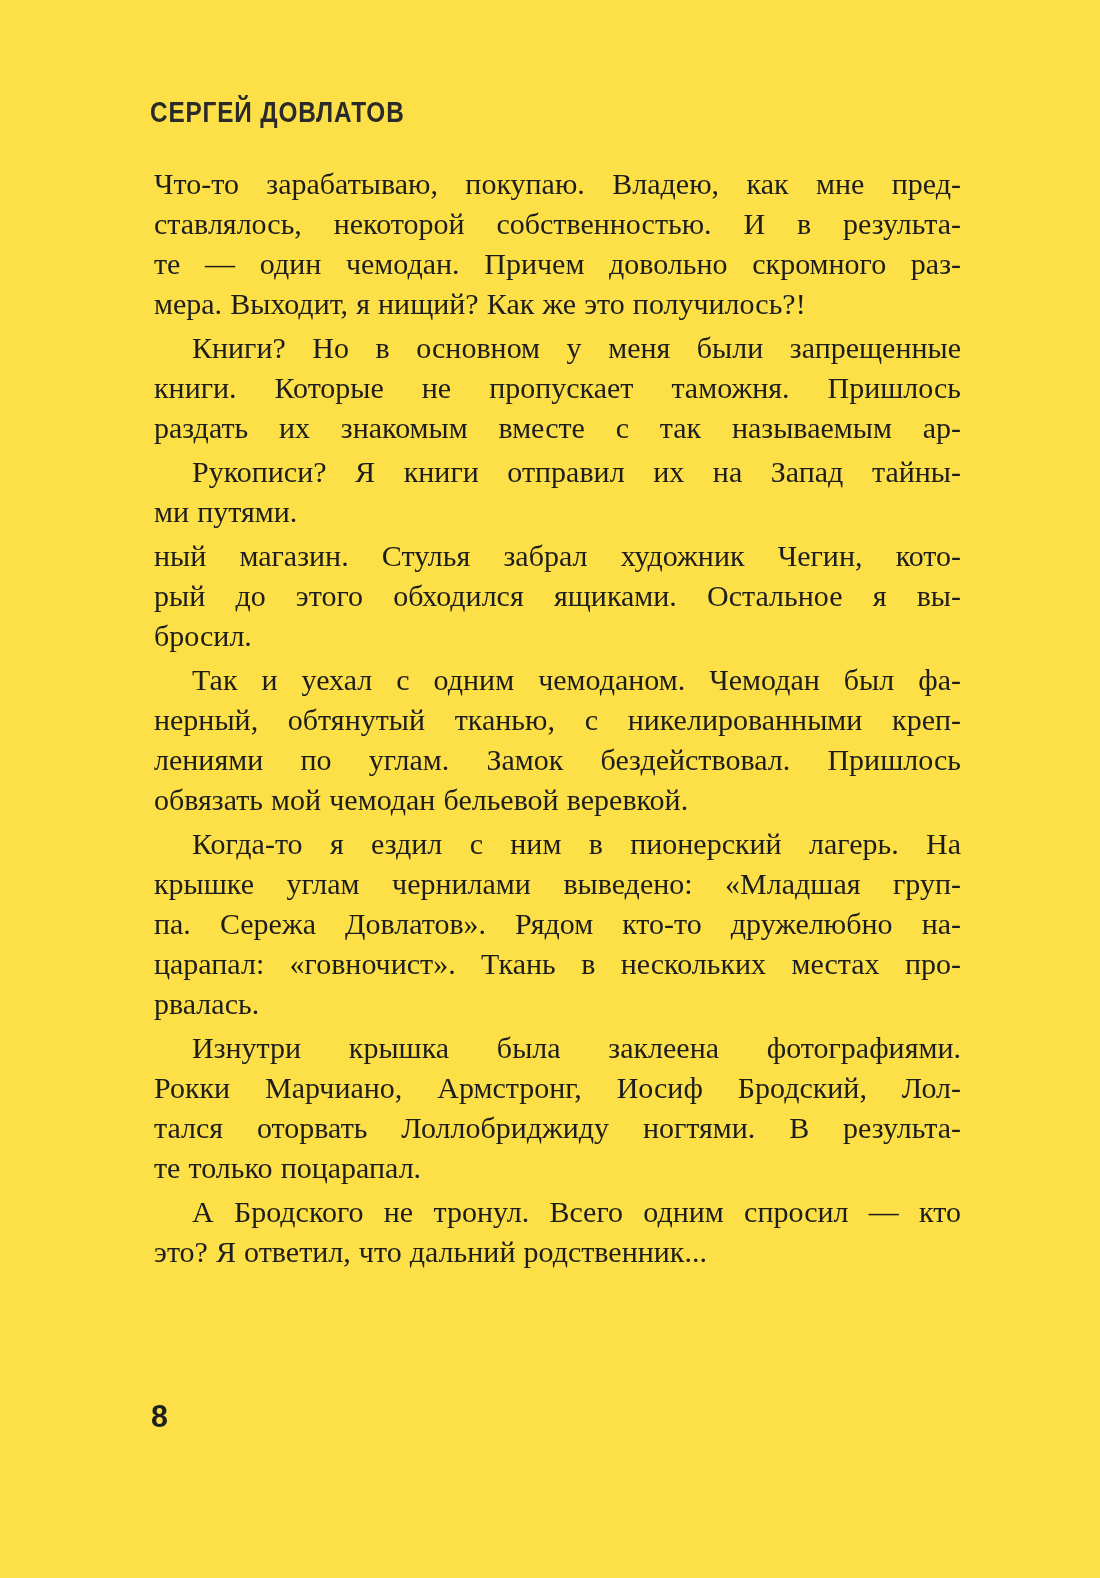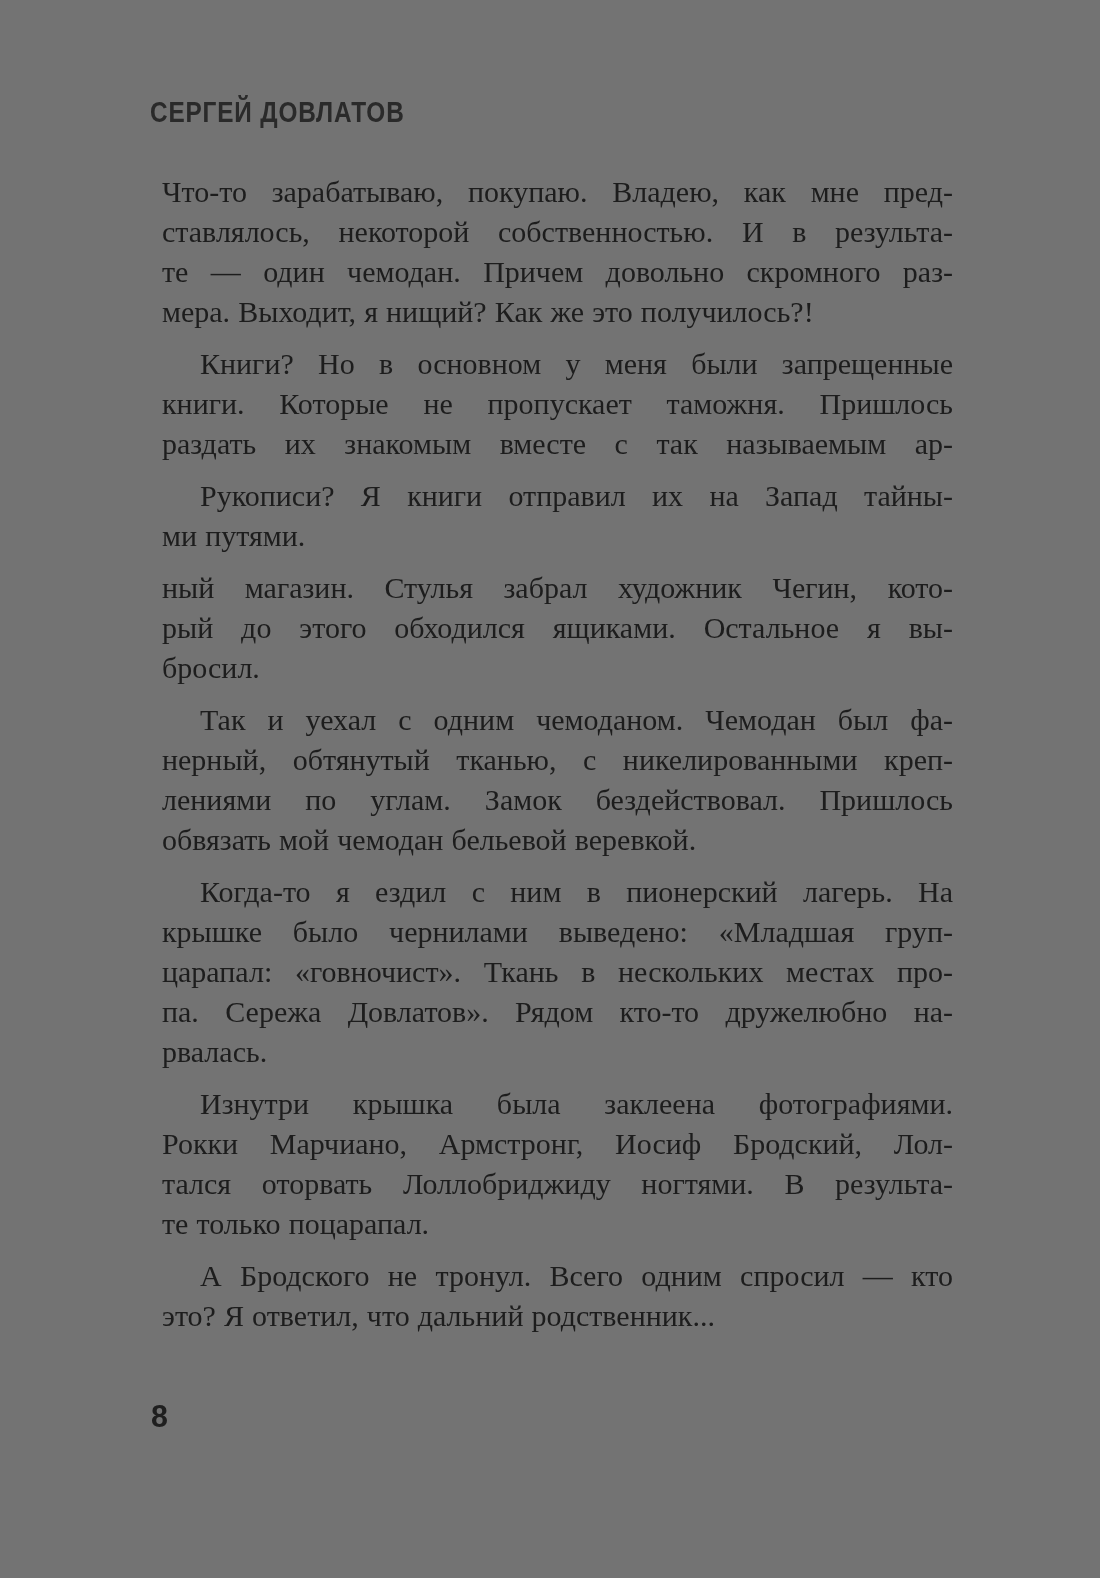--- a/index.html
+++ b/index.html
@@ -4,21 +4,21 @@
 <style>
   html, body {
     margin: 0;
     padding: 0;
     background: #ffffff;
   }
   .page {
     position: relative;
     width: 1100px;
     height: 1578px;
-    background: #737373;
+    background: #fde047;
     overflow: hidden;
     font-family: "Liberation Serif", serif;
   }
   .running-header {
     position: absolute;
     left: 150px;
     top: 96px;
     font-family: "Liberation Sans", sans-serif;
     font-weight: 700;
     font-size: 29px;
@@ -31,21 +31,21 @@
   .text-block {
     position: absolute;
     left: 150px;
     top: 160px;
     width: 815px;
     font-size: 30px;
     line-height: 40px;
     color: #1d1d1d;
   }
   .para {
-    margin: 12px;
+    margin: 4px;
     padding: 0;
   }
   .line {
     text-align: justify;
     text-align-last: justify;
     height: 40px;
     overflow: hidden;
     white-space: nowrap;
     word-spacing: 0.02em;
   }
@@ -97,23 +97,23 @@
         <div class="line last">бросил.</div>
       </div>
       <div class="para">
         <div class="line indent">Так и уехал с одним чемоданом. Чемодан был фа-</div>
         <div class="line">нерный, обтянутый тканью, с никелированными креп-</div>
         <div class="line">лениями по углам. Замок бездействовал. Пришлось</div>
         <div class="line last">обвязать мой чемодан бельевой веревкой.</div>
       </div>
       <div class="para">
         <div class="line indent">Когда-то я ездил с ним в пионерский лагерь. На</div>
-        <div class="line">крышке было чернилами выведено: «Младшая груп-</div>
+        <div class="line">крышке углам чернилами выведено: «Младшая груп-</div>
+        <div class="line">па. Сережа Довлатов». Рядом кто-то дружелюбно на-</div>
         <div class="line">царапал: «говночист». Ткань в нескольких местах про-</div>
-        <div class="line">па. Сережа Довлатов». Рядом кто-то дружелюбно на-</div>
         <div class="line last">рвалась.</div>
       </div>
       <div class="para">
         <div class="line indent">Изнутри крышка была заклеена фотографиями.</div>
         <div class="line">Рокки Марчиано, Армстронг, Иосиф Бродский, Лол-</div>
         <div class="line">тался оторвать Лоллобриджиду ногтями. В результа-</div>
         <div class="line last">те только поцарапал.</div>
       </div>
       <div class="para">
         <div class="line indent">А Бродского не тронул. Всего одним спросил — кто</div>

